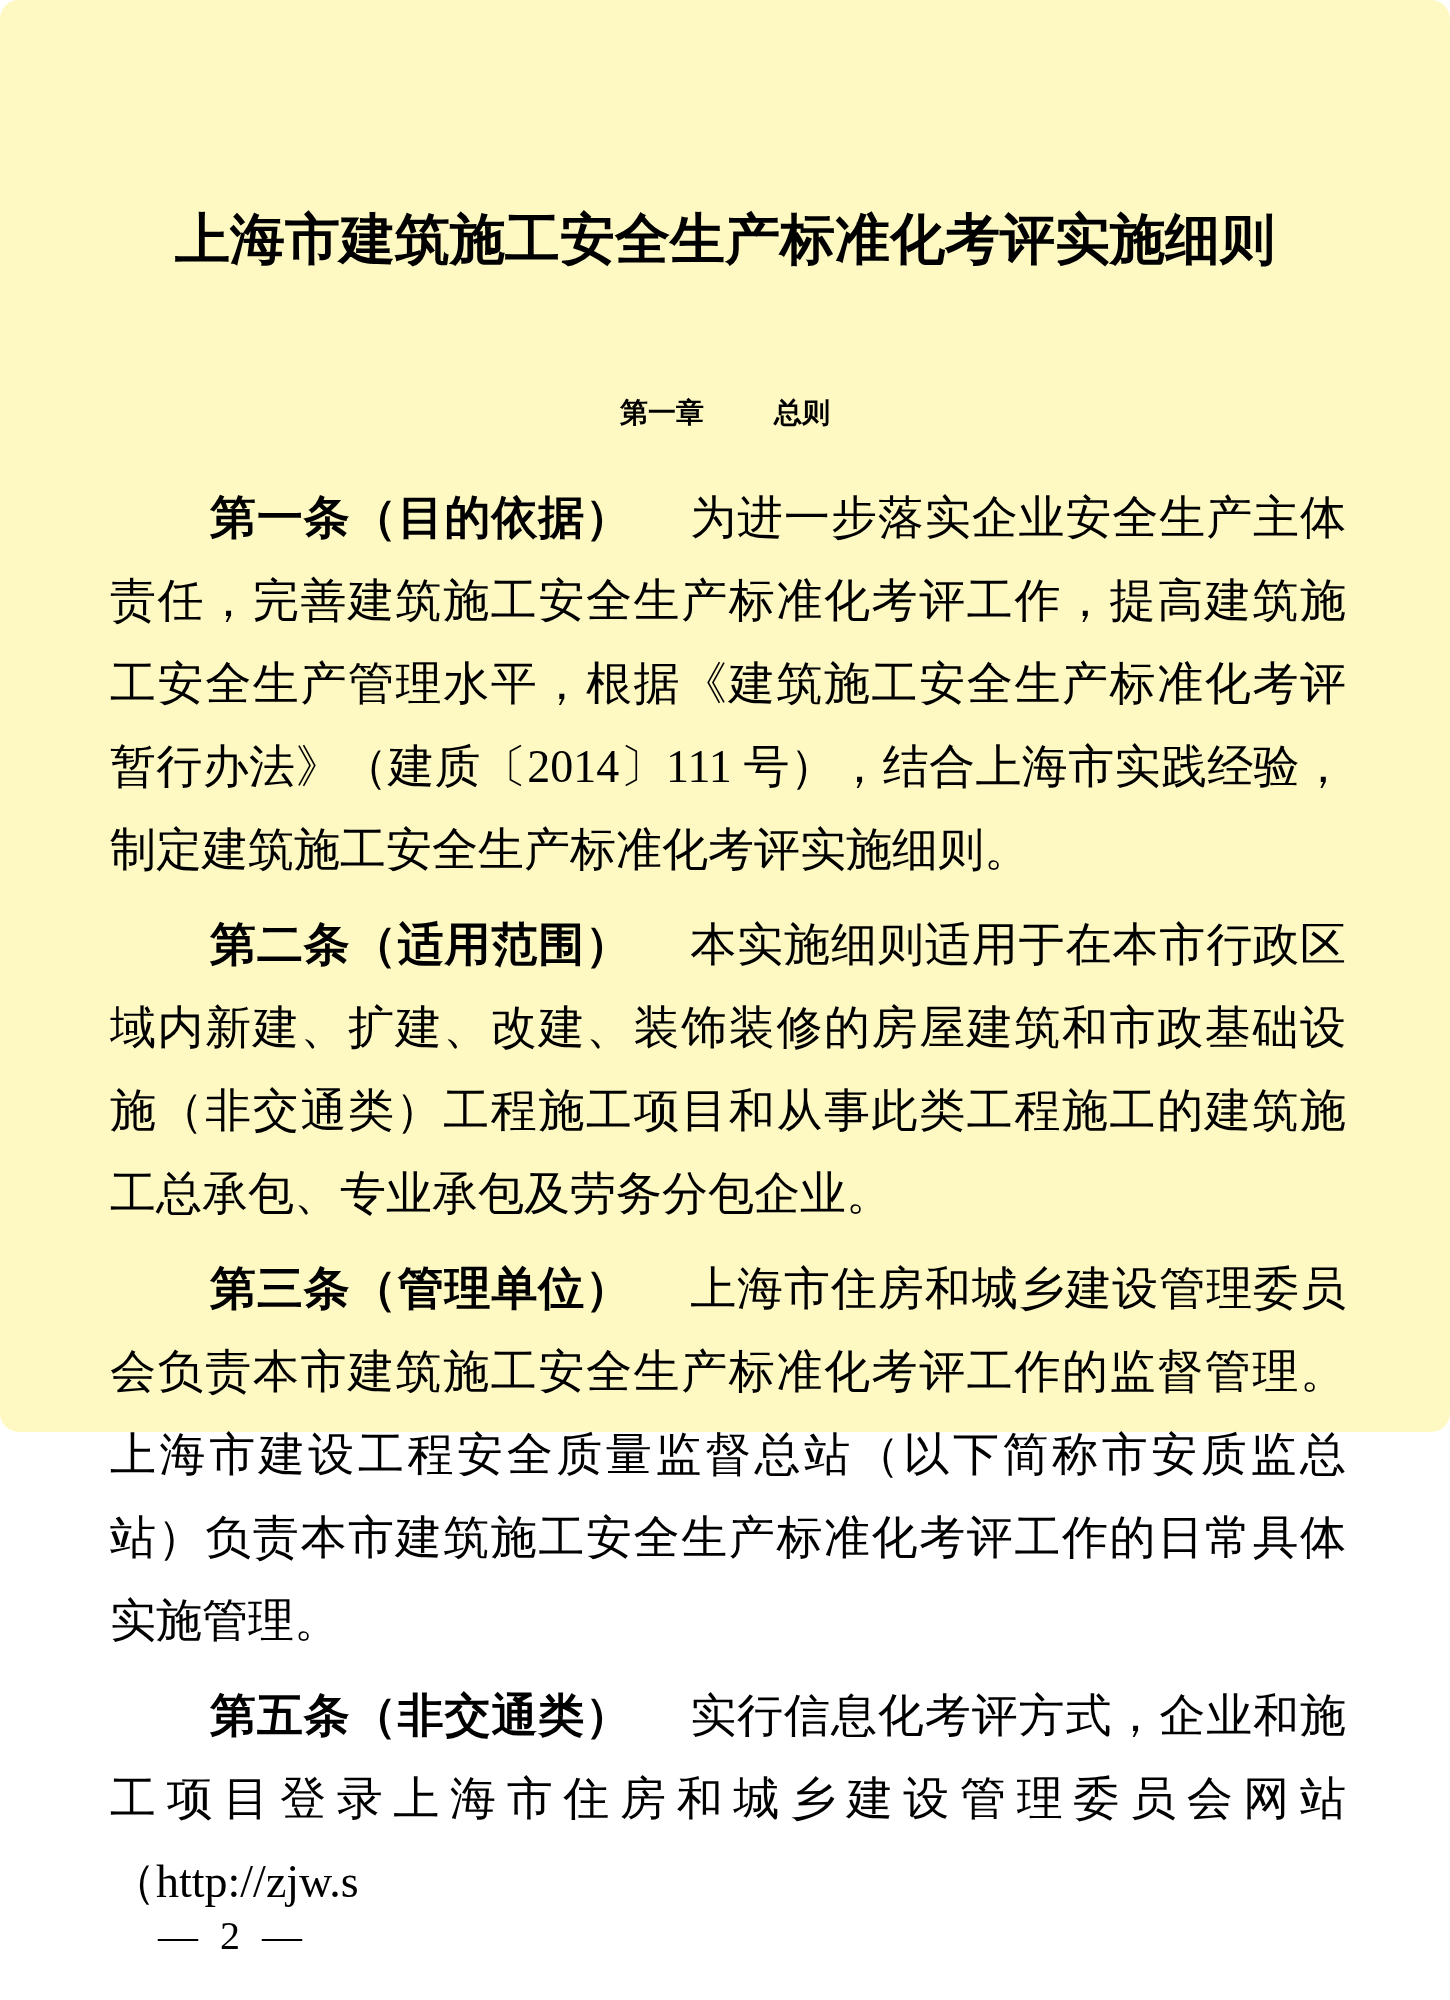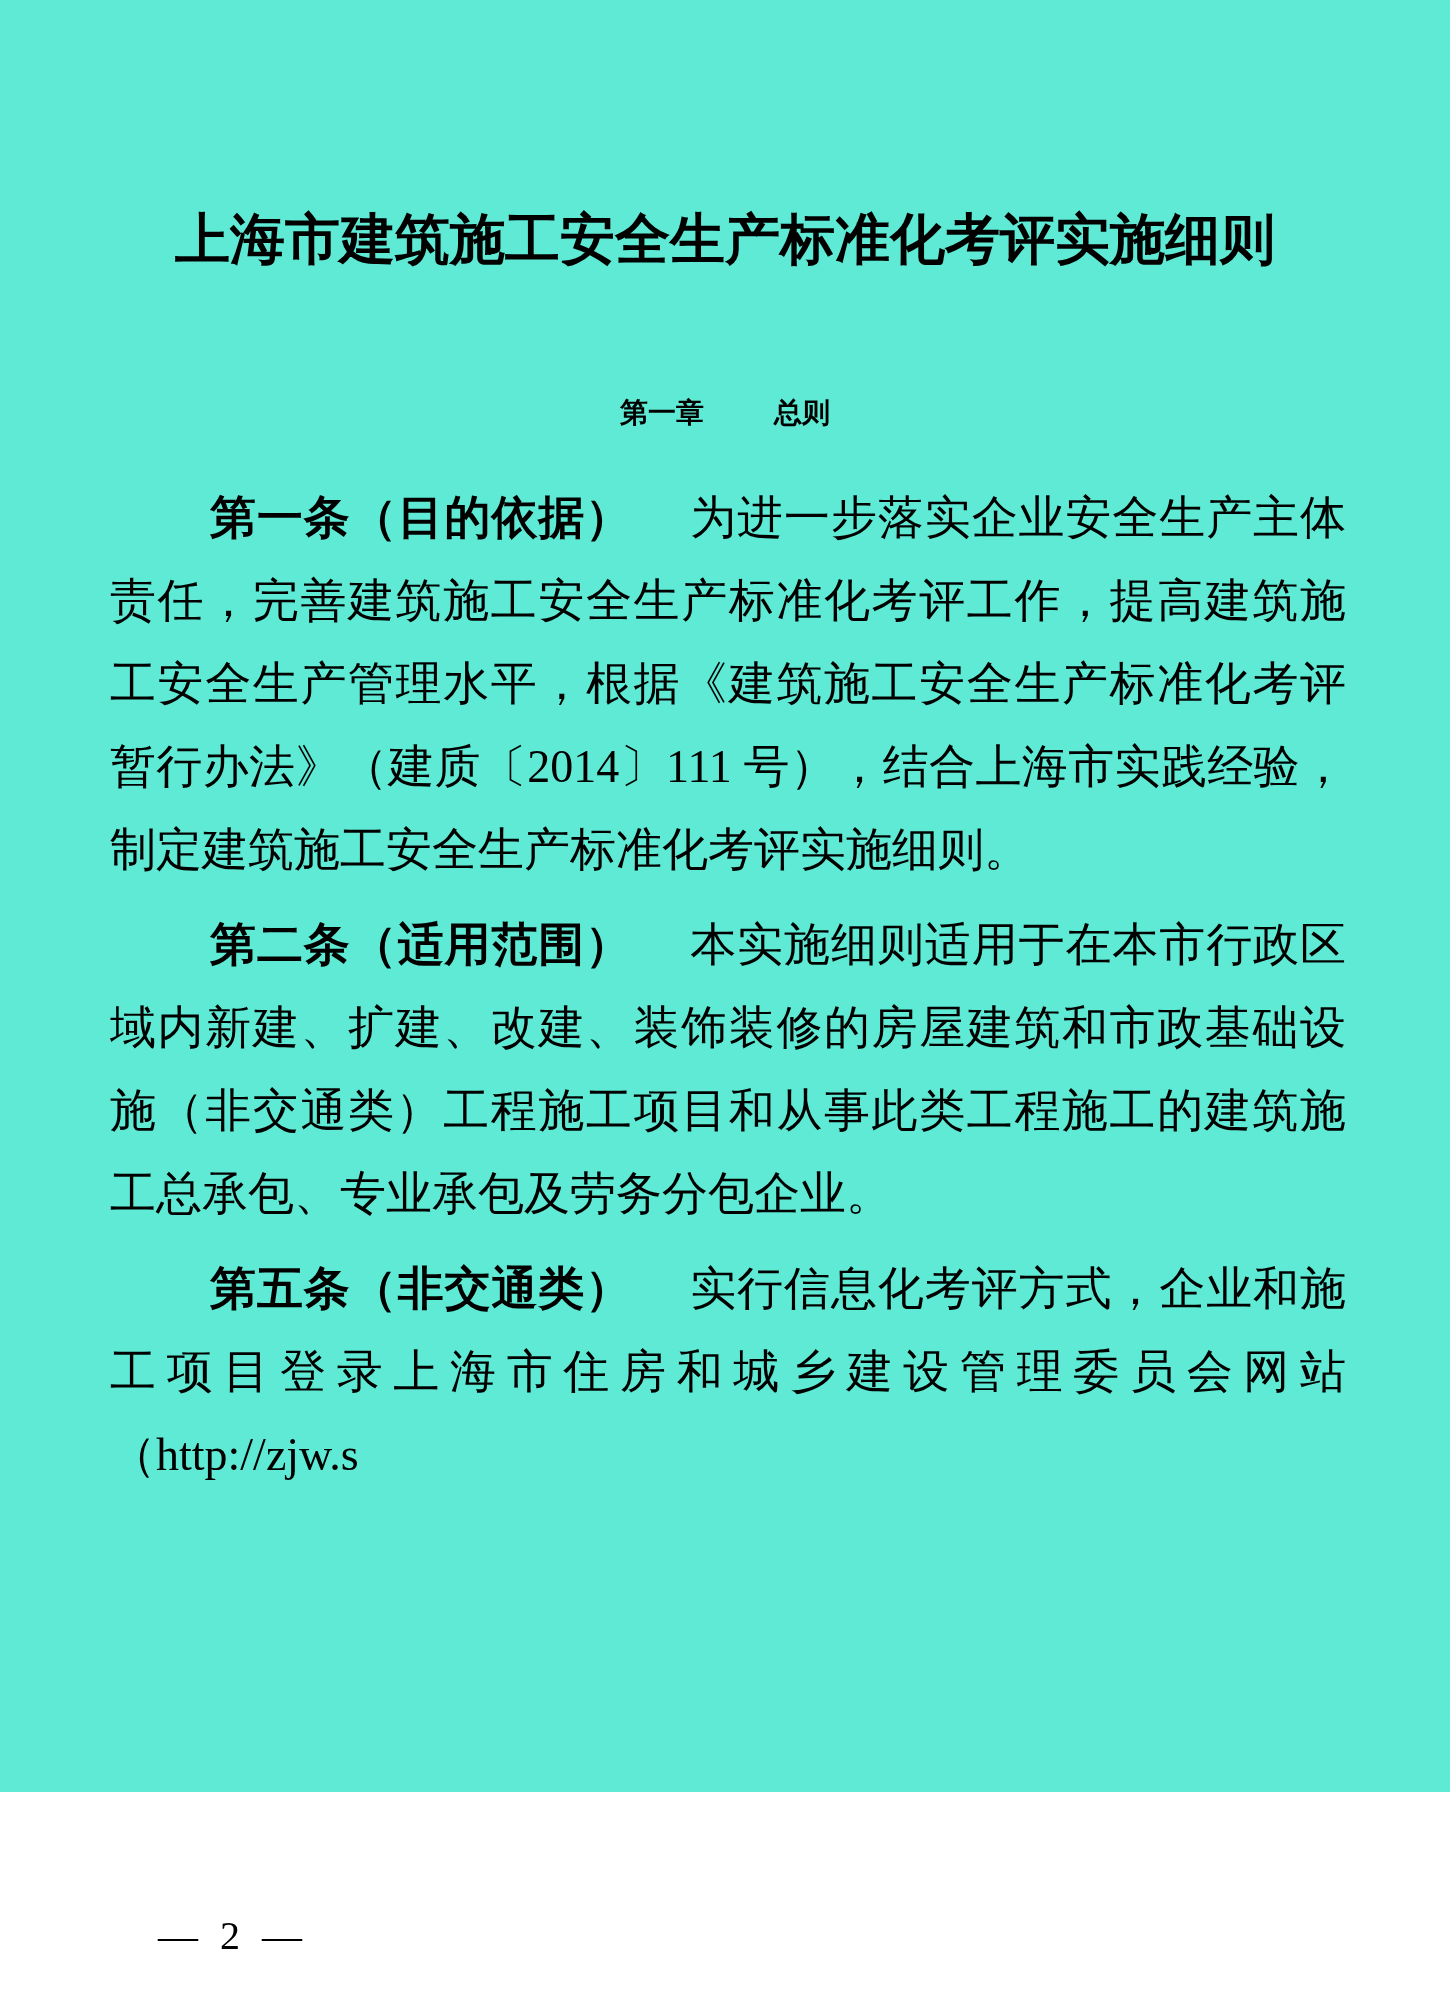--- a/index.html
+++ b/index.html
@@ -9,22 +9,23 @@
     background: #ffffff;
     position: relative;
     font-family: "Liberation Serif", "DejaVu Serif", serif;
     color: #000000;
     overflow: hidden;
   }
   .page {
     position: absolute;
     top: 0; left: 0;
     width: 1450px;
-    height: 1792px;
-    background: #5eead4;
+    height: 1432px;
+    background: #fef9c3;
+    border-radius: 19px;
   }
   .doc-title {
     position: absolute;
     top: 208px;
     left: 0;
     right: 0;
     text-align: center;
     font-family: "Liberation Sans", "DejaVu Sans", sans-serif;
     font-weight: bold;
     font-size: 55px;
@@ -86,19 +87,22 @@
   </div>
 
   <div class="content">
     <p>
       <span class="article-label">第一条（目的依据）</span><span>为进一步落实企业安全生产主体责任，完善建筑施工安全生产标准化考评工作，提高建筑施工安全生产管理水平，根据《建筑施工安全生产标准化考评暂行办法》（建质〔2014〕111 号），结合上海市实践经验，制定建筑施工安全生产标准化考评实施细则。</span>
     </p>
     <p>
       <span class="article-label">第二条（适用范围）</span><span>本实施细则适用于在本市行政区域内新建、扩建、改建、装饰装修的房屋建筑和市政基础设施（非交通类）工程施工项目和从事此类工程施工的建筑施工总承包、专业承包及劳务分包企业。</span>
     </p>
     <p>
+      <span class="article-label">第三条（管理单位）</span><span>上海市住房和城乡建设管理委员会负责本市建筑施工安全生产标准化考评工作的监督管理。上海市建设工程安全质量监督总站（以下简称市安质监总站）负责本市建筑施工安全生产标准化考评工作的日常具体实施管理。</span>
+    </p>
+    <p>
       <span class="article-label">第五条（非交通类）</span><span>实行信息化考评方式，企业和施工项目登录上海市住房和城乡建设管理委员会网站（http://zjw.s</span>
     </p>
   </div>
 
   <div class="page-footer">— 2 —</div>
 
 </div>
 
 </body></html>

